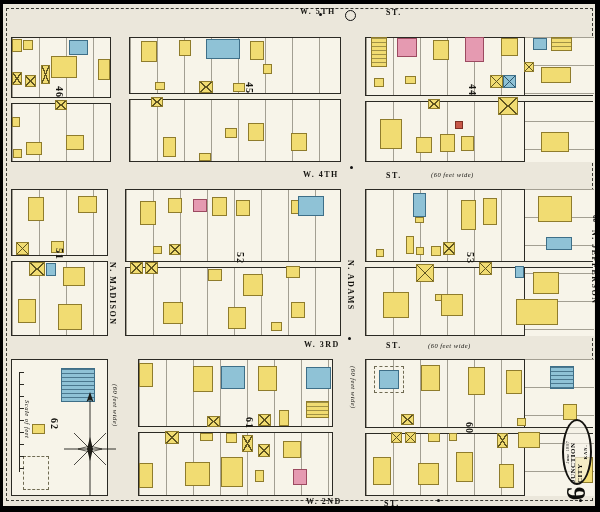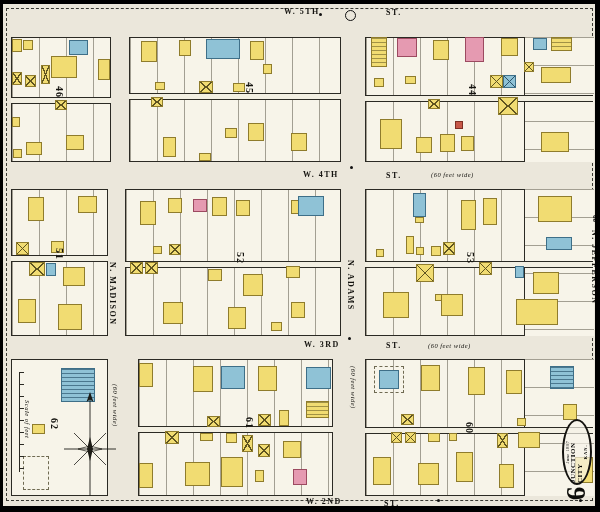--- a/index.html
+++ b/index.html
@@ -219,21 +219,21 @@
         <div class="bldg y" style="left: 515px; top: 428px; width: 22px; height: 16px;"></div>
         <div class="bldg y" style="left: 370px; top: 453px; width: 18px; height: 28px;"></div>
         <div class="bldg y" style="left: 415px; top: 459px; width: 21px; height: 22px;"></div>
         <div class="bldg y" style="left: 453px; top: 448px; width: 17px; height: 30px;"></div>
         <div class="bldg y" style="left: 496px; top: 460px; width: 15px; height: 24px;"></div>
         <div class="bldg y" style="left: 572px; top: 453px; width: 18px; height: 26px;"></div>
       </div>
 
     <div class="layer" id="labels-layer">
 
-      <div class="slabel" style="left:281px;top:3px">W. 5TH</div>
+      <div class="slabel" style="left:297px;top:3px">W. 5TH</div>
       <div class="slabel" style="left:383px;top:4px">ST.</div>
       <div id="circle-sym"></div>
 
       <div class="slabel" style="left:300px;top:166px">W. 4TH</div>
       <div class="slabel" style="left:383px;top:167px">ST.</div>
       <div class="snote" style="left:428px;top:167px">(60 feet wide)</div>
 
       <div class="slabel" style="left:301px;top:336px">W. 3RD</div>
       <div class="slabel" style="left:383px;top:337px">ST.</div>
       <div class="snote" style="left:425px;top:338px">(60 feet wide)</div>

